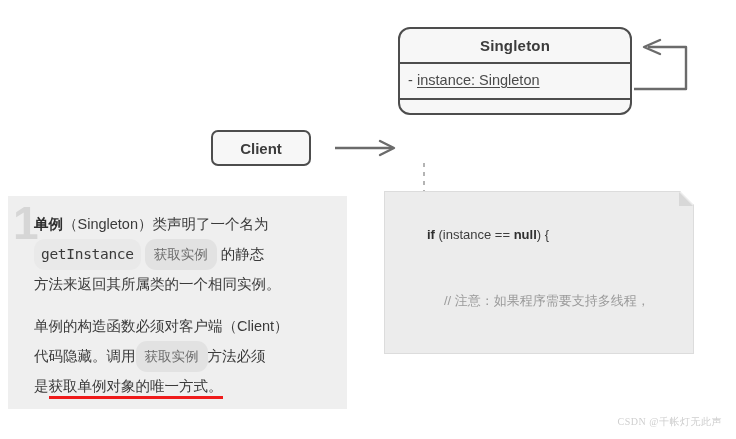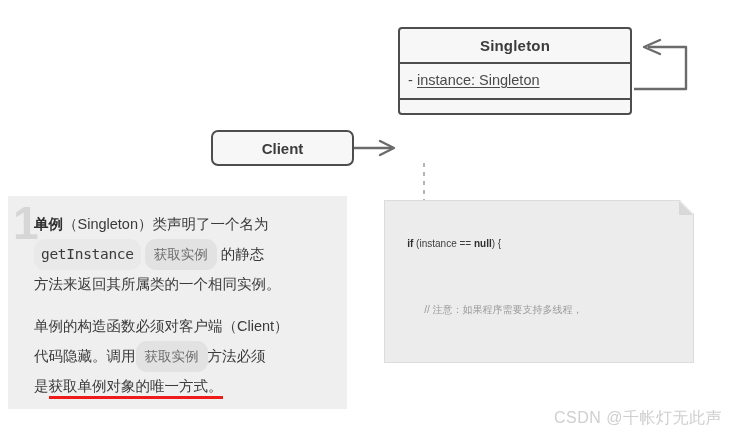--- a/index.html
+++ b/index.html
@@ -24,21 +24,21 @@
   }
 
   
   .class-box {
     position: absolute;
     left: 398px;
     top: 27px;
     width: 234px;
     box-sizing: border-box;
     border: 2px solid #4d4d4d;
-    border-radius: 4px;
+    border-radius: 12px;
     background: #f7f7f7;
     overflow: hidden;
   }
   .class-name {
     text-align: center;
     font-weight: bold;
     font-size: 15px;
     color: #3c3c3c;
     padding: 8px 6px 8px 6px;
     letter-spacing: .2px;
@@ -63,21 +63,21 @@
   .member .static-name {
     text-decoration: underline;
     text-underline-offset: 2px;
   }
 
   
   .client-box {
     position: absolute;
     left: 211px;
     top: 130px;
-    width: 143px;
+    width: 100px;
     height: 36px;
     box-sizing: border-box;
     border: 2px solid #4d4d4d;
     border-radius: 7px;
     background: #f7f7f7;
     display: flex;
     align-items: center;
     justify-content: center;
   }
   .client-label {
@@ -91,28 +91,28 @@
     position: absolute;
     left: 0; top: 0;
     width: 736px; height: 439px;
     pointer-events: none;
   }
 
   
   .code-note {
     position: absolute;
     left: 384px;
-    top: 200px;
+    top: 191px;
     width: 310px;
     height: 163px;
     box-sizing: border-box;
     background: #ececec;
     border: 1px solid #dcdcdc;
-    padding: 10px 12px 10px 0;
-    font-size: 10px;
+    padding: 10px 12px 10px 13px;
+    font-size: 13px;
     line-height: 22px;
     color: #3d3d3d;
     clip-path: polygon(0 0, calc(100% - 14px) 0, 100% 14px, 100% 100%, 0 100%);
   }
   .code-note .fold {
     position: absolute;
     right: 0;
     top: 0;
     width: 14px;
     height: 14px;
@@ -179,24 +179,25 @@
   .red-underline-cn {
     border-bottom: 3px solid #ef1b1b;
     padding-bottom: 2px;
   }
 
   
   .watermark {
     position: absolute;
     right: 14px;
     bottom: 10px;
-    font-size: 16px;
+    font-size: 10px;
     color: #cfcfcf;
     letter-spacing: .5px;
     user-select: none;
+    font-family: Liberation Serif, serif;
   }
 </style>
 </head>
 <body>
 
 <div class="stage">
 
   <svg class="svg-layer" width="736" height="439" viewBox="0 0 736 439">
 
     <g>

